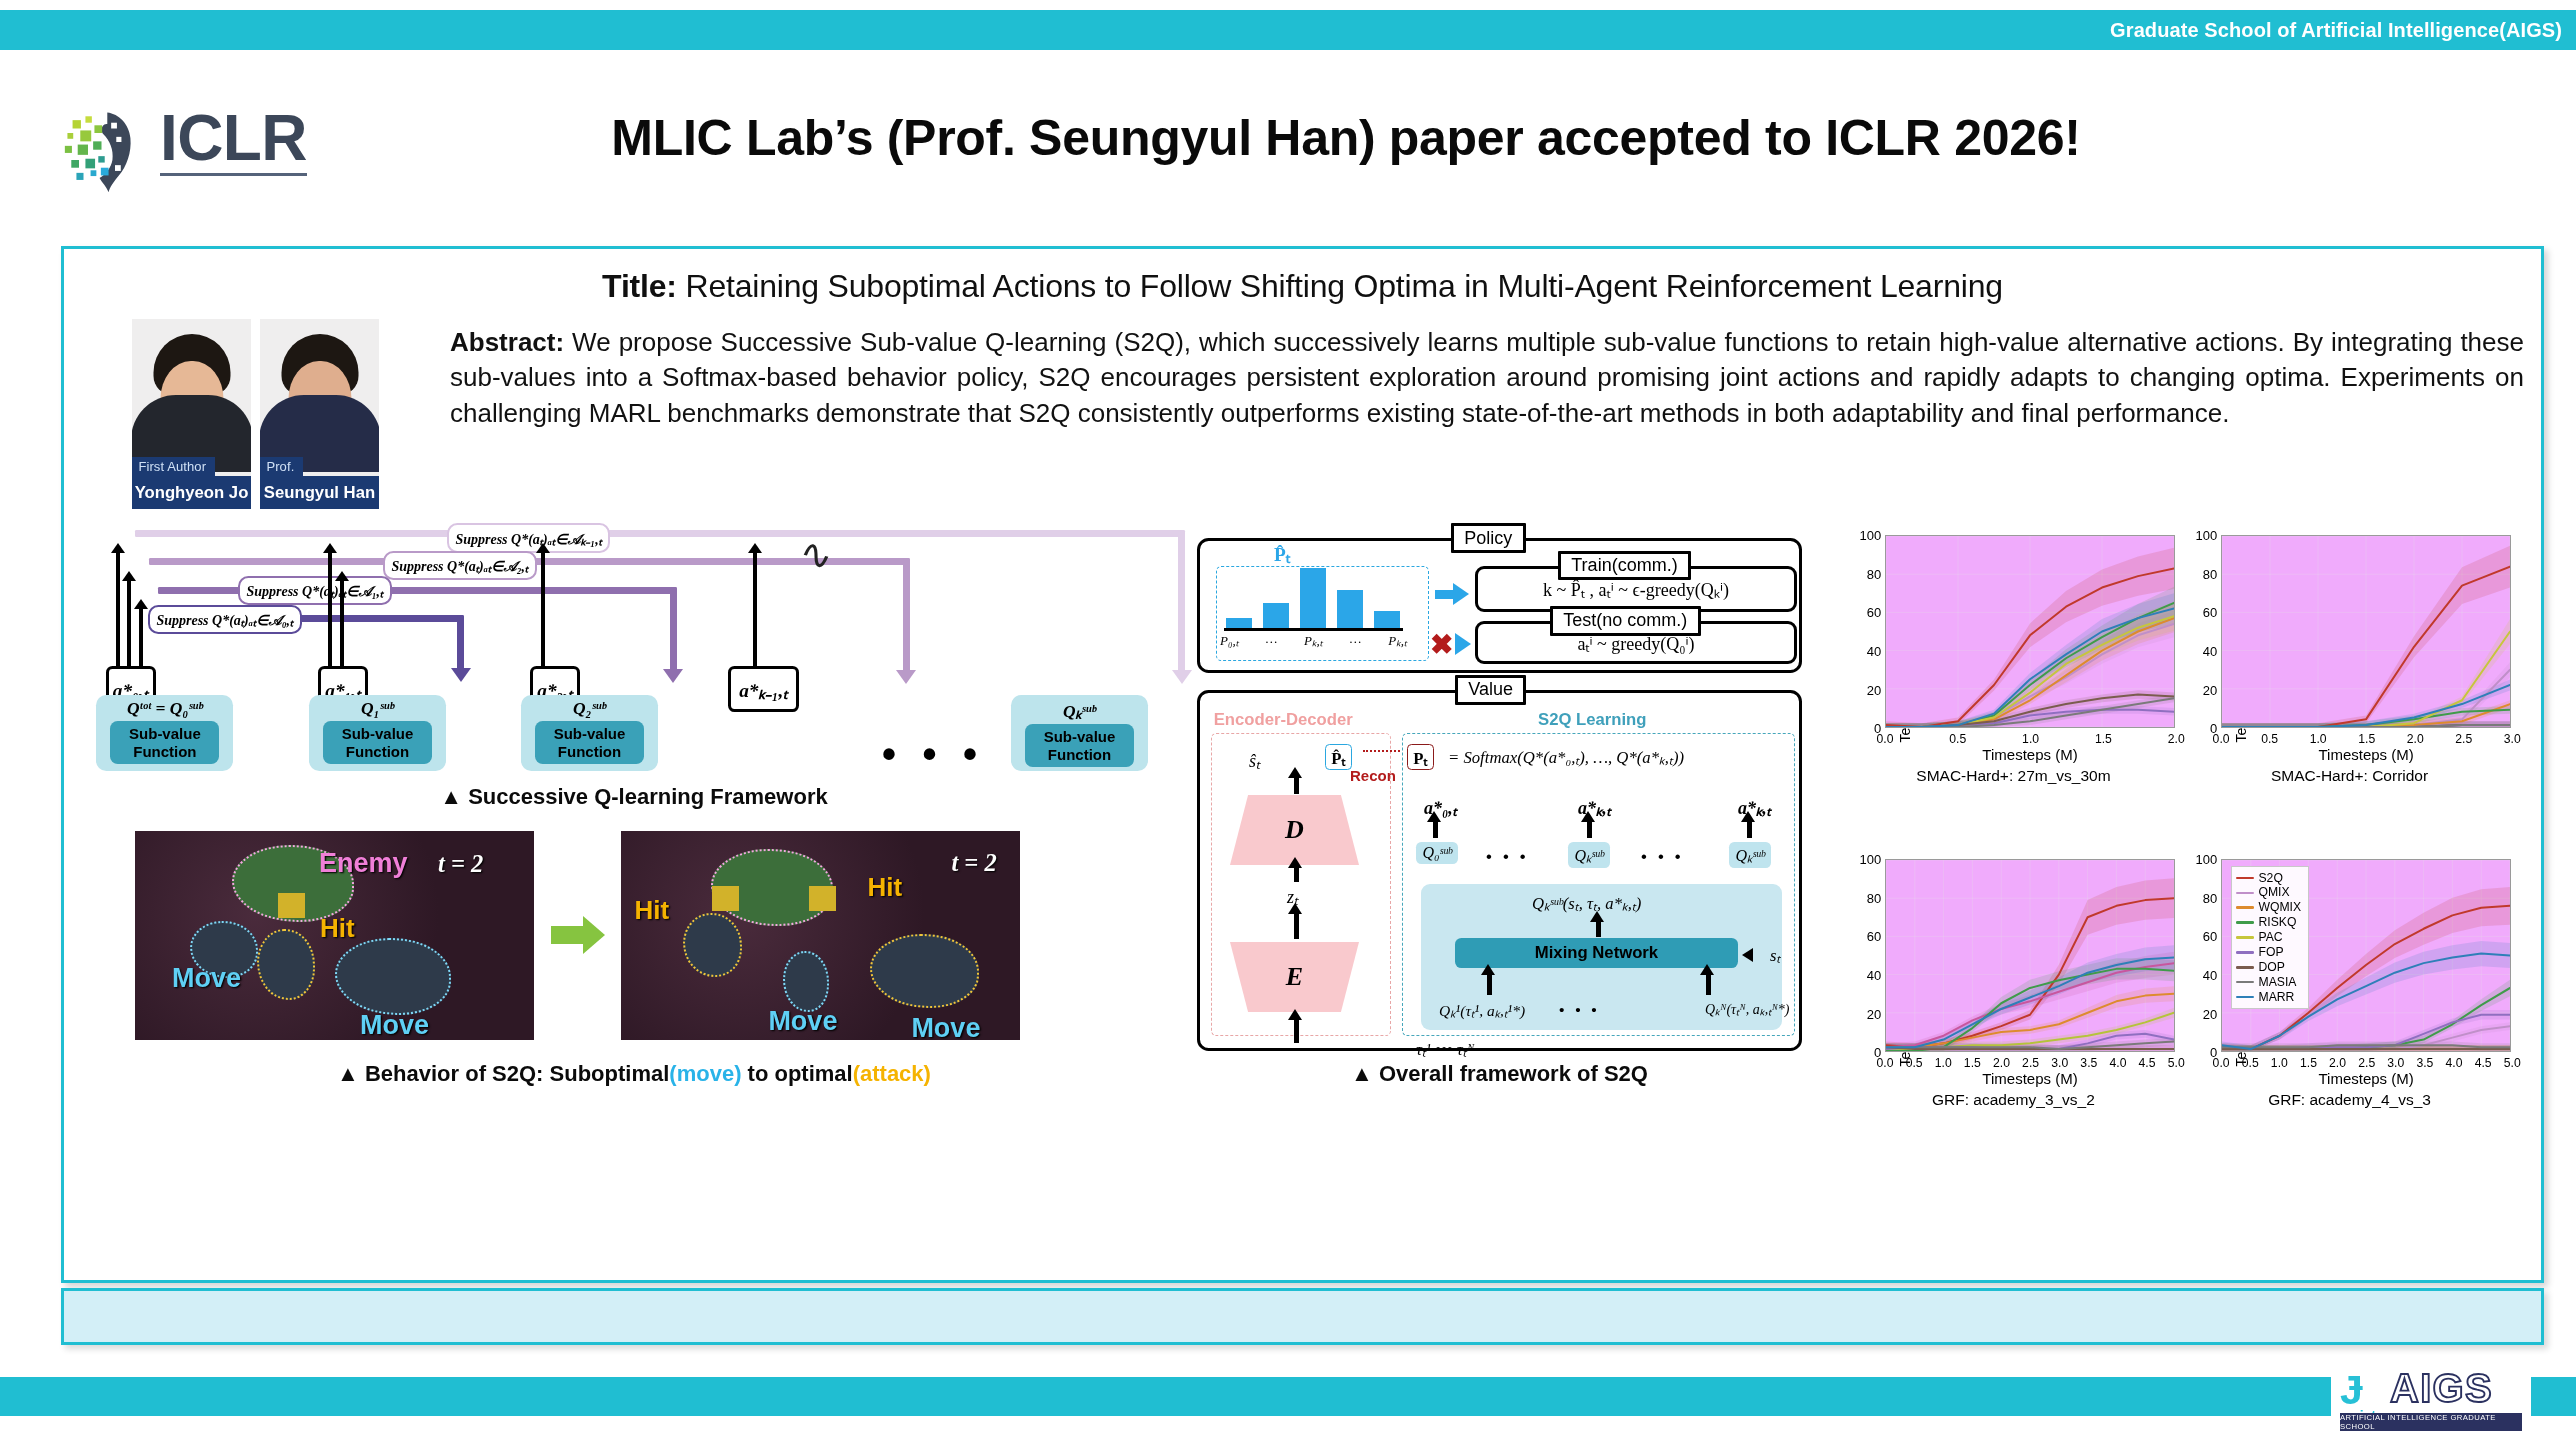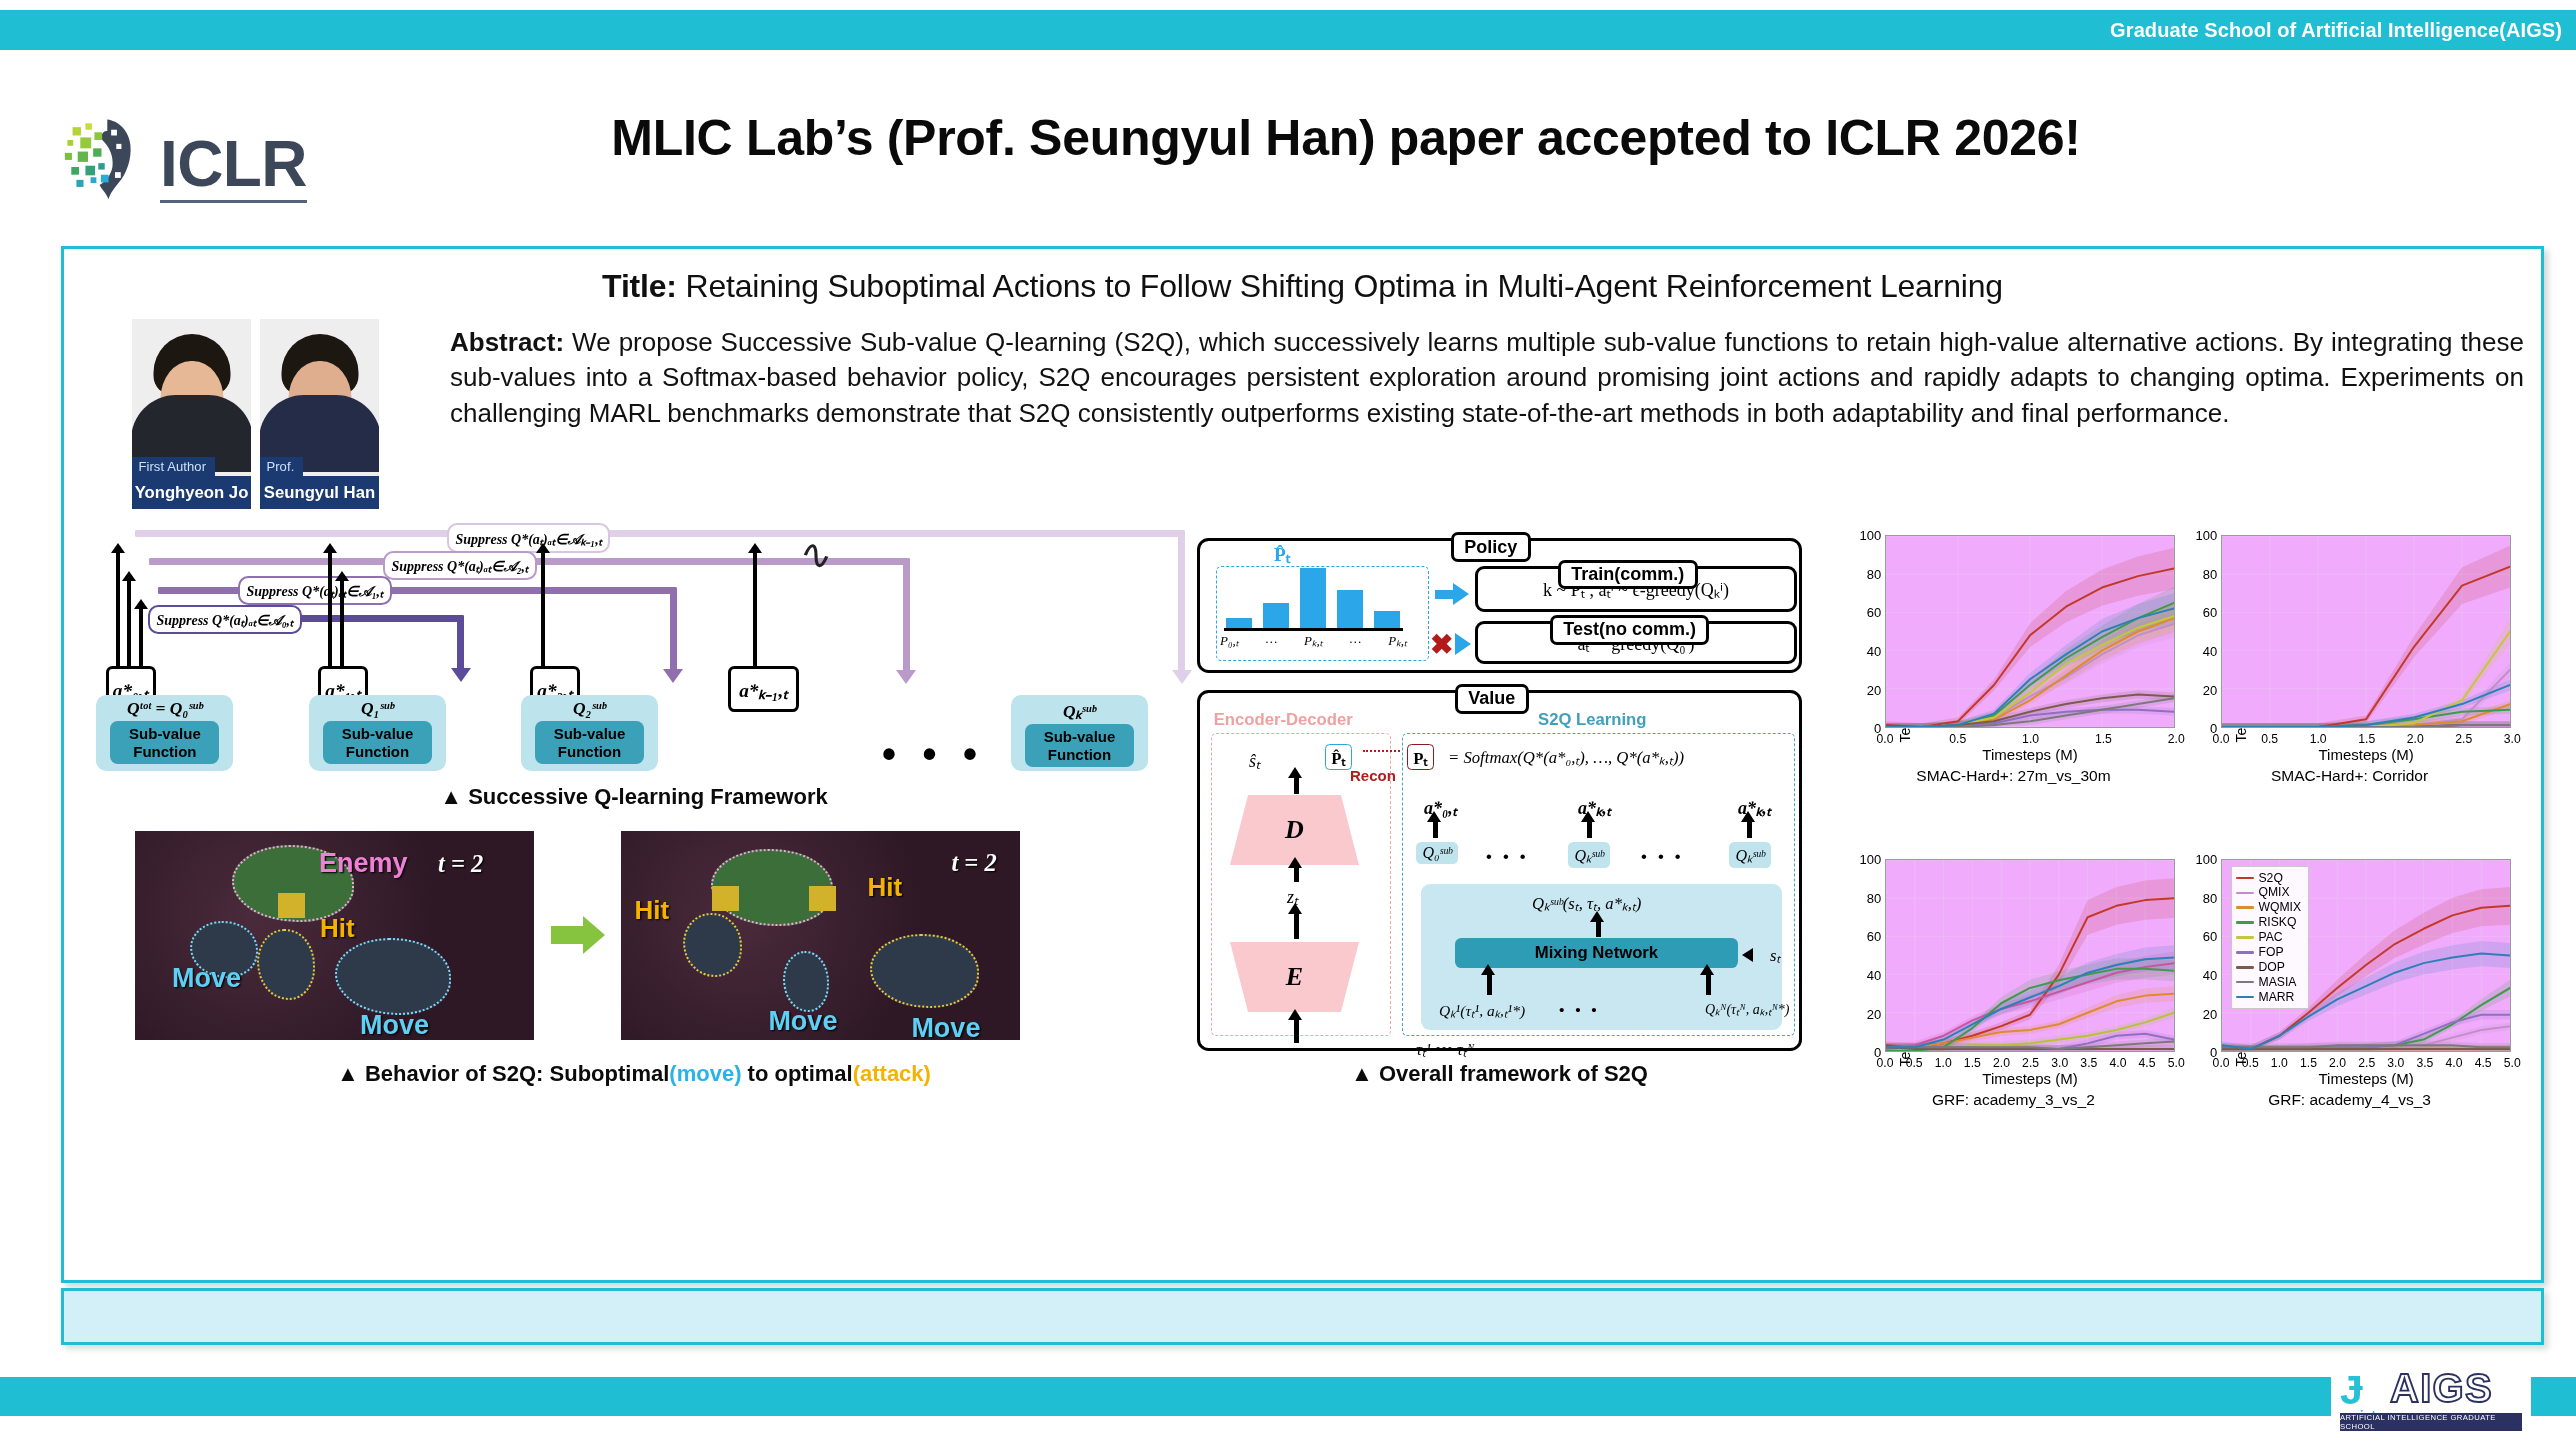--- a/index.html
+++ b/index.html
@@ -17,21 +17,21 @@
     background:#20bed2;
     display:flex; align-items:center; justify-content:flex-end;
   }
   .topbar-text {
     color:#ffffff; font-size:20px; font-weight:bold; letter-spacing:0.1px;
     padding-right:14px;
   }
 
   
   .header { position:absolute; left:0; top:90px; width:2576px; height:142px; }
-  .iclr-logo { position:absolute; left:61px; top:15.5px; width:296px; height:97px; display:flex; align-items:flex-end; }
+  .iclr-logo { position:absolute; left:61px; top:15.5px; width:296px; height:97px; display:flex; align-items:flex-start; }
   .iclr-mark { width:90px; height:90px; position:relative; }
   .iclr-word {
     font-size:64px; font-weight:bold; color:#3c4759; letter-spacing:-0.6px;
     line-height:1; padding-bottom:3.9px; border-bottom:3.2px solid #55637a;
     margin-left:9px;
   }
   .headline {
     position:absolute; left:0; top:19.3px; width:2576px; text-align:center;
     font-size:50px; font-weight:bold; color:#0a0a0a; letter-spacing:-0.3px;
     padding-left:116px;
@@ -152,22 +152,22 @@
   .hpbar { position:absolute; width:27px; height:24.5px; background:#d2b22a; }
   .arrow-g { width:54px; height:39px; position:relative; }
   .arrow-g::after { content:""; position:absolute; left:0; top:10.3px; width:33px; height:18px; background:#86c440; }
   .arrow-g::before { content:""; position:absolute; left:32px; top:0; width:0;height:0;
     border-top:19.3px solid transparent; border-bottom:19.3px solid transparent; border-left:22px solid #86c440; }
 
   
   .fig2 { position:absolute; left:1133px; top:0; width:618px; height:708px; }
   .outer-box { position:absolute; border:3.9px solid #000; border-radius:11.6px; background:#fff; }
   .tag {
-    position:absolute; background:#fff; border:3.2px solid #000; border-radius:7px;
-    font-size:18px; font-weight:bold; padding:1.3px 10.3px; white-space:nowrap; z-index:5;margin-top:9px;
+    position:absolute; background:#fff; border:3.2px solid #000; border-radius:1px;
+    font-size:18px; font-weight:normal; padding:1.3px 10.3px; white-space:nowrap; z-index:5;
   }
   .policy-box { left:0; top:11.6px; width:605px; height:135px; }
   .value-box  { left:0; top:164px; width:605px; height:361px; }
   .dashed-blue { position:absolute; border:1.9px dashed #2aa7e0; border-radius:5.2px; }
   .dashed-red  { position:absolute; border:1.9px dashed #e8a6a6; border-radius:5.2px; }
   .dashed-teal { position:absolute; border:1.9px dashed #46a7bb; border-radius:5.2px; }
   .bar-chart { position:absolute; left:23px; top:32px; width:187px; height:91px; }
   .bar-chart .bars { position:absolute; left:6.4px; bottom:19.3px; width:174px; height:64px;
     display:flex; align-items:flex-end; justify-content:space-between; }
   .bar-chart .bars span { width:26px; background:#2ba6e8; display:block; }

